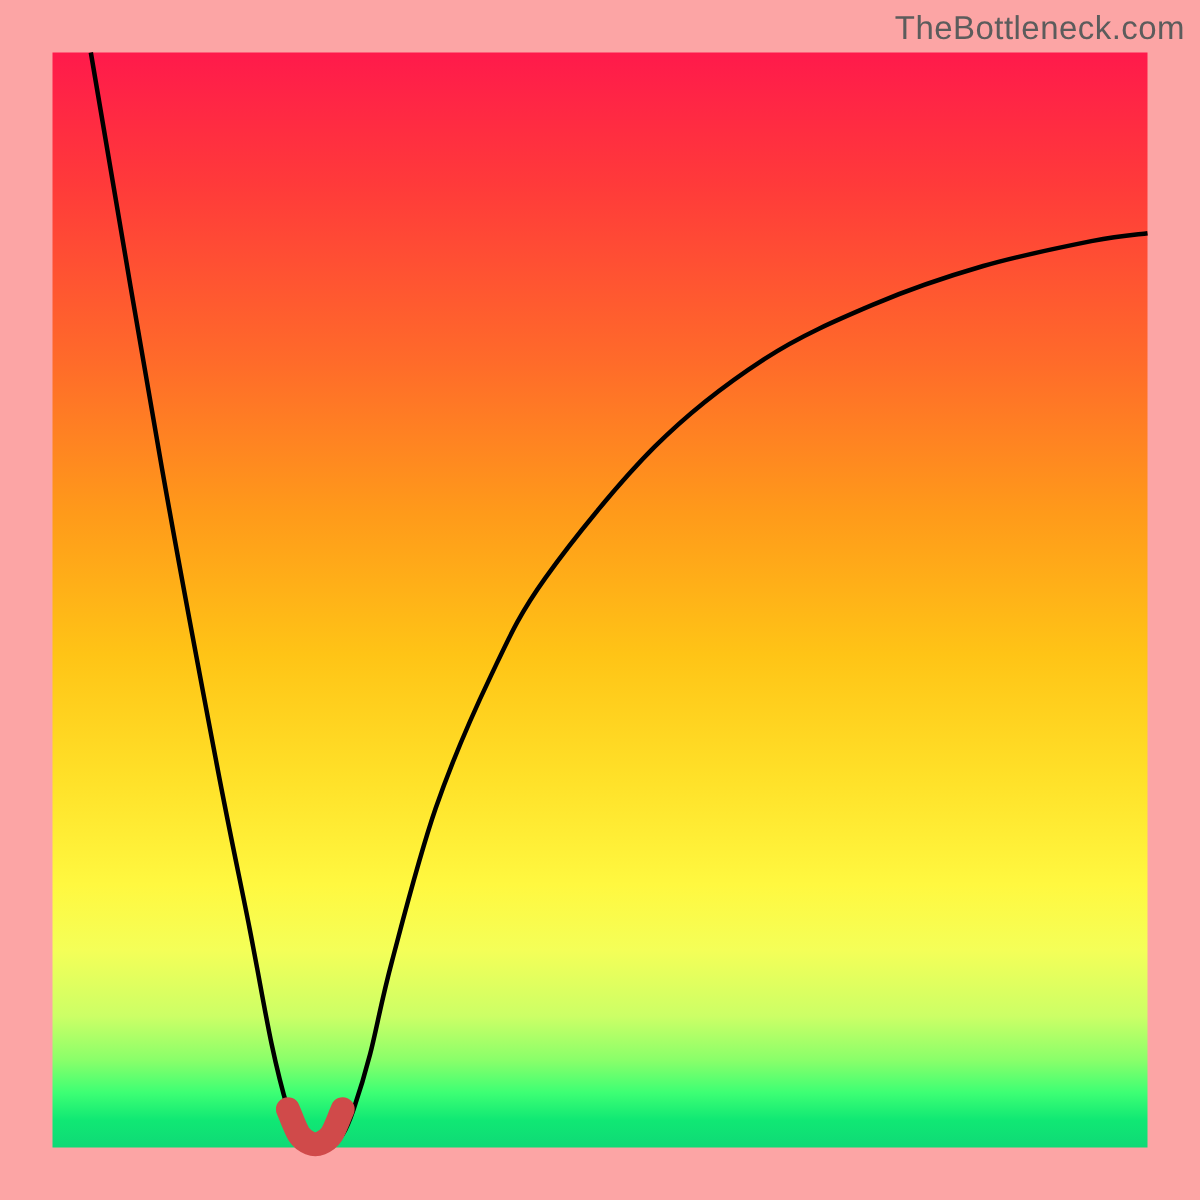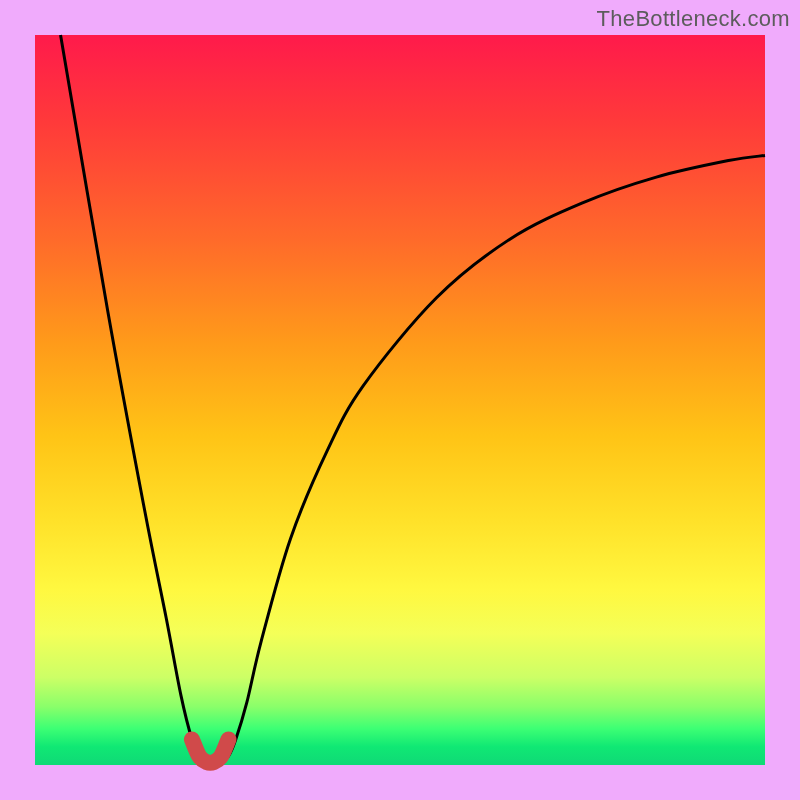--- a/index.html
+++ b/index.html
@@ -10,21 +10,21 @@
     background: #000000;
     overflow: hidden;
     font-family: Arial, Helvetica, sans-serif;
   }
   .frame {
     position: absolute;
     left: 0;
     top: 0;
     width: 800px;
     height: 800px;
-    background: #f0abfc;
+    background: #fca5a5;
   }
   .plot-area {
     position: absolute;
     left: 35px;
     top: 35px;
     width: 730px;
     height: 730px;
     background: linear-gradient(
       to bottom,
       #ff1a4b 0%,

